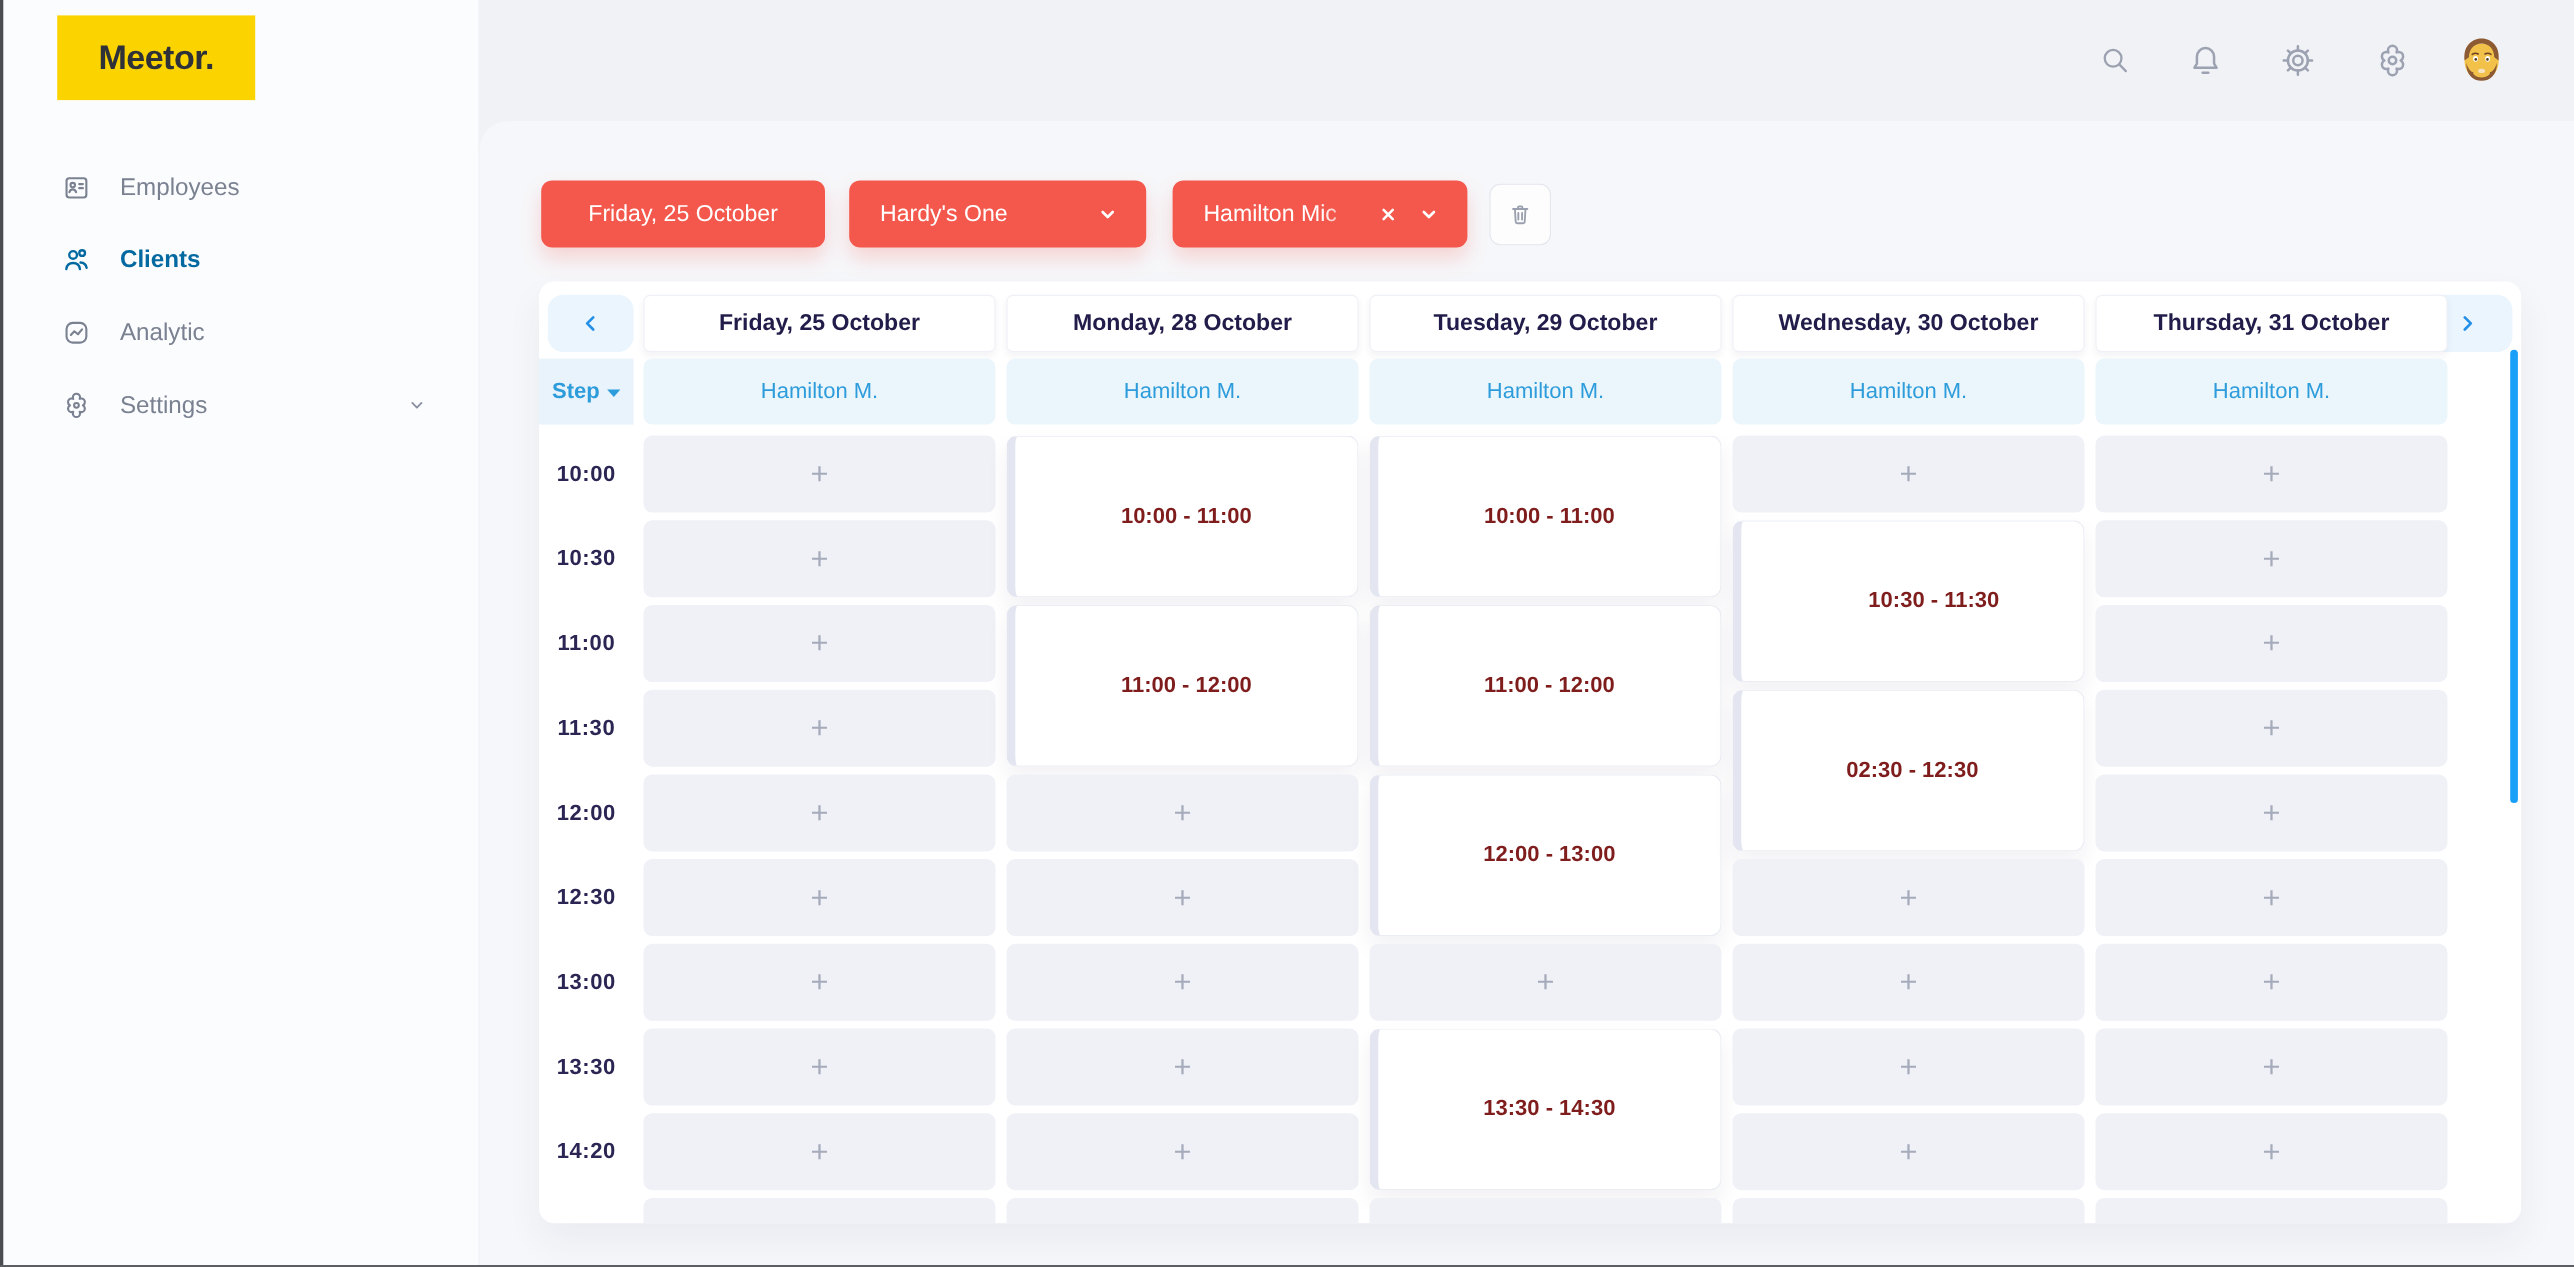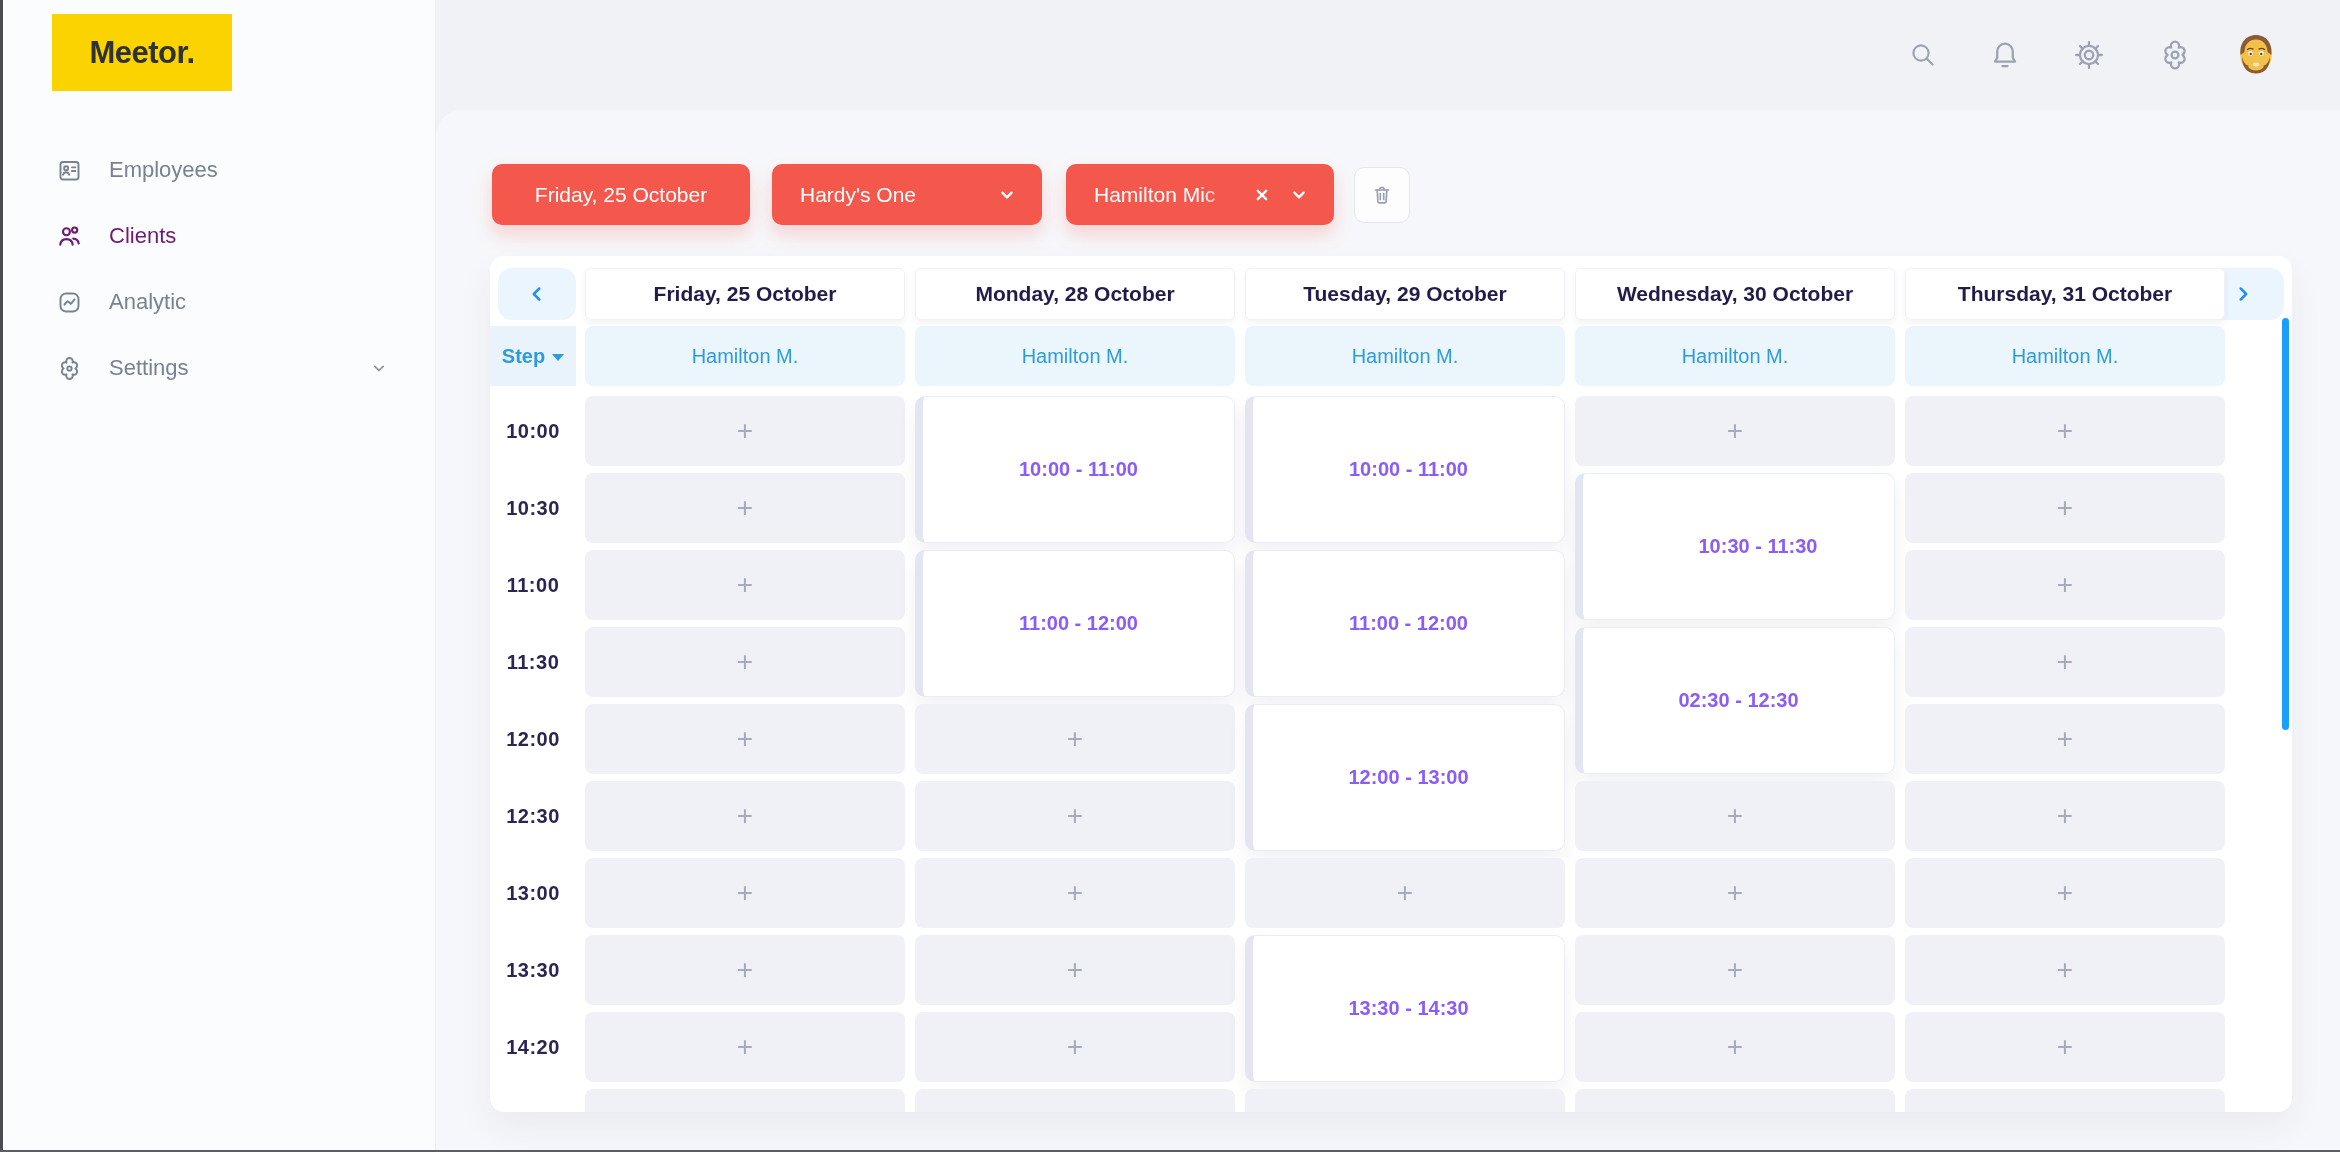--- a/index.html
+++ b/index.html
@@ -25,21 +25,21 @@
     font-size:31px; font-weight:700; letter-spacing:-0.5px; color:#2e3138;
   }
   .nav { position:absolute; top:142px; left:28px; right:24px; }
   .nav-item {
     height:56px; margin-bottom:10px; border-radius:12px;
     display:flex; align-items:center; padding-left:28px; gap:26px;
     font-size:22px; color:#7a8191; position:relative; cursor:pointer;
   }
   .nav-item svg { width:27px; height:27px; flex:0 0 27px; }
   .nav-item.active { background:#f1f2f7; color:#f23b3b; }
-  .nav-item.dark { color:#701a75; }
+  .nav-item.dark { color:#0369a1;font-weight:bold; }
   .nav-item .nav-caret { position:absolute; right:22px; width:20px; height:20px; color:#8a90a0; }
 
   
   .tb-icon { position:absolute; top:38px; width:34px; height:34px; color:#9ca2b2; cursor:pointer; }
   .tb-search { left:1906px; } .tb-bell { left:1988px; } .tb-gear { left:2072px; } .tb-flower { left:2158px; }
   .avatar { position:absolute; left:2232px; top:31px; width:48px; height:48px; border-radius:50%; overflow:hidden; cursor:pointer; }
 
   
   .panel {
     position:absolute; left:436px; top:110px; right:0; bottom:0;
@@ -110,21 +110,21 @@
   .slot {
     position:absolute; width:320px; height:70px; background:#eff1f6; border-radius:8px;
     display:flex; align-items:center; justify-content:center; cursor:pointer;
   }
   .slot .plus { font-size:28px; font-weight:300; color:#a6abbb; line-height:1; }
   .booking {
     position:absolute; width:320px; background:#fff;
     border:1px solid #ebedf4; border-left:8px solid #e3e6f1; border-radius:10px;
     box-shadow:0 10px 20px rgba(32,36,84,.06);
     display:flex; align-items:center; justify-content:center;
-    font-size:20px; font-weight:700; color:#8b5cf6; cursor:pointer;
+    font-size:20px; font-weight:700; color:#7f1d1d; cursor:pointer;
   }
   .vscroll {
     position:absolute; left:1792px; top:62px; width:7px; height:412px;
     background:#18a0f8; border-radius:4px; cursor:pointer;
   }
 </style>
 </head>
 <body>
 
 <aside class="sidebar">

